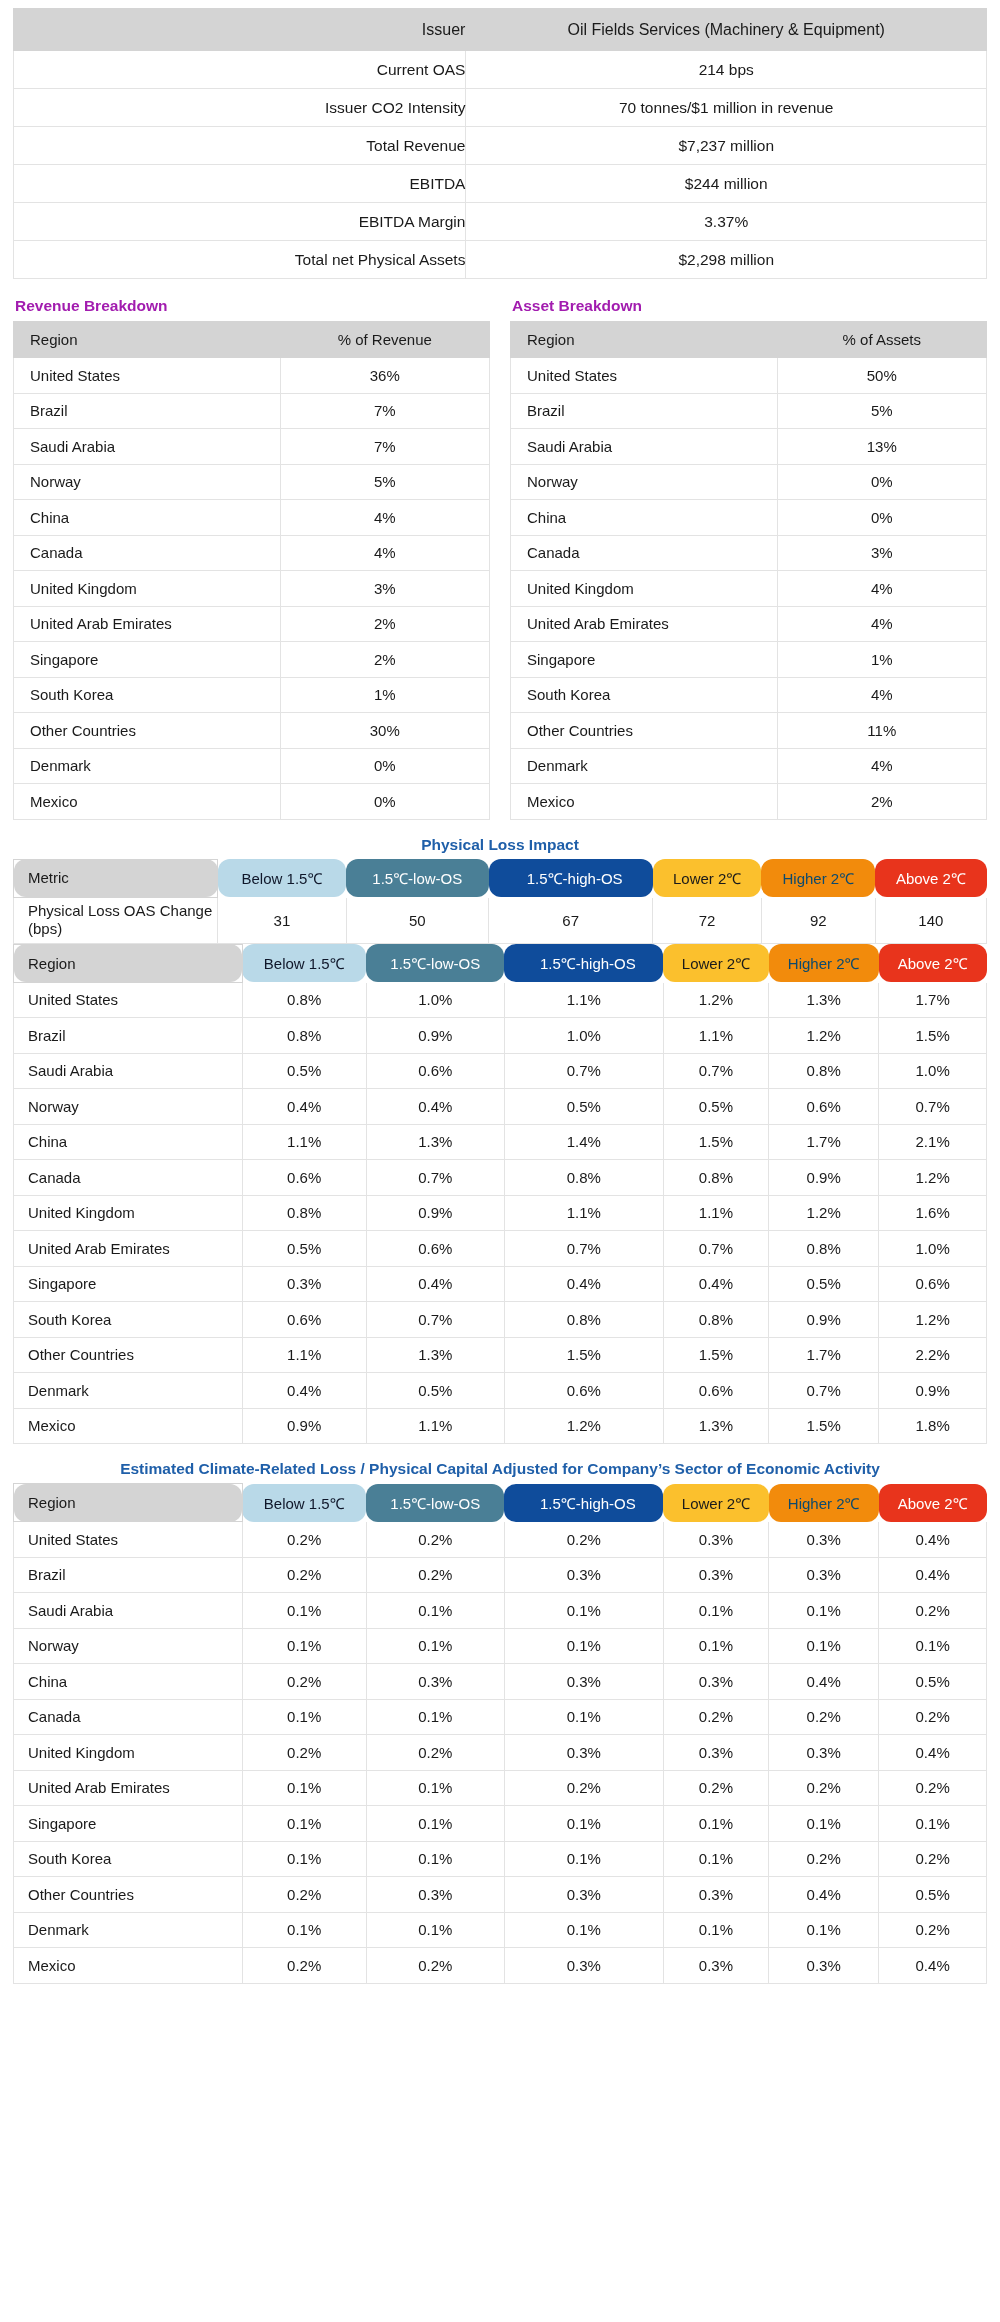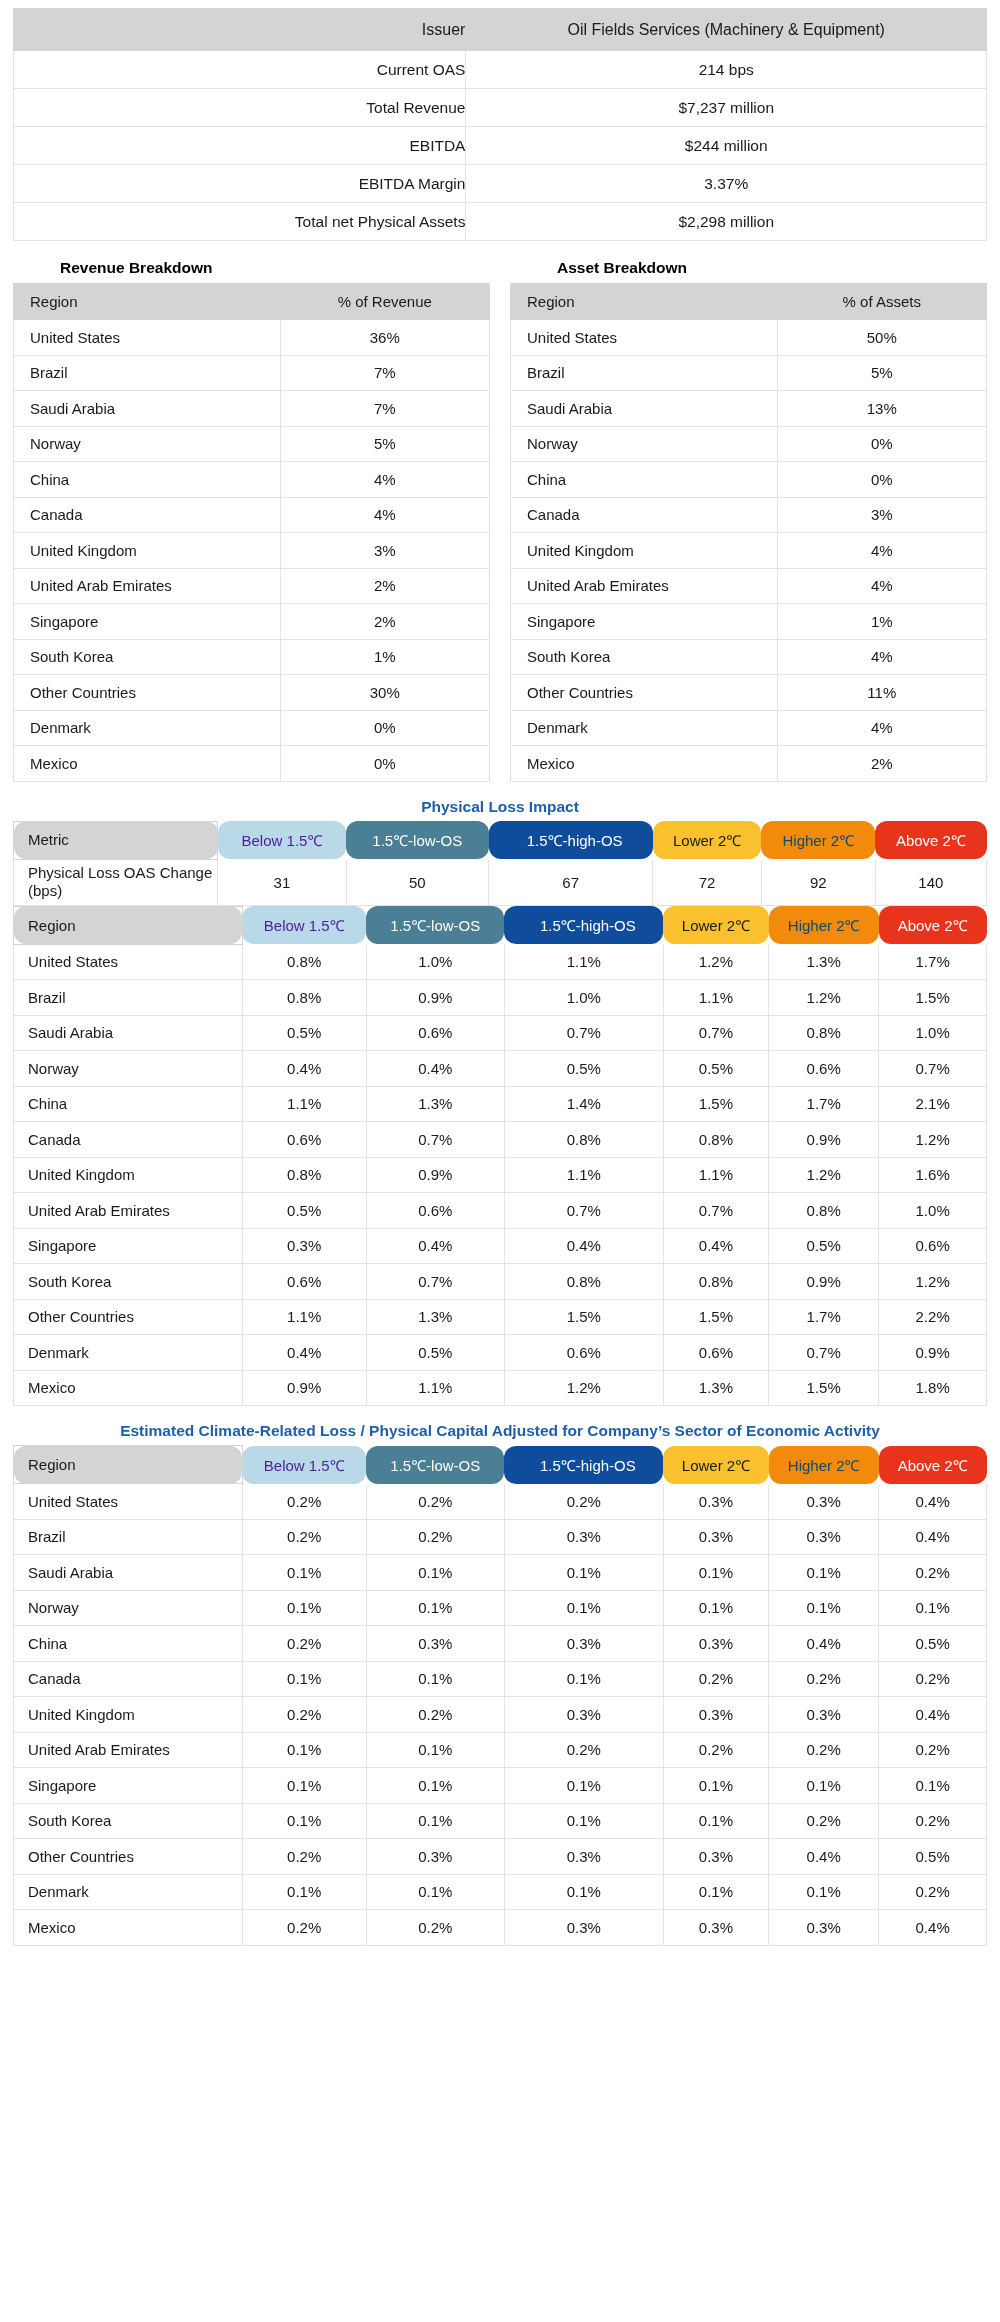--- a/index.html
+++ b/index.html
@@ -40,26 +40,25 @@
   .issuer-table tr.head td.value { text-align: center; }
 
   
   .breakdown-row {
     display: flex;
     gap: 20px;
     margin-top: 18px;
   }
   .breakdown-col { width: 50%; }
   .sec-title {
-    color: #000000;
+    color: #a21caf;
     font-weight: bold;
     font-size: 15.5px;
     margin-bottom: 6px;
     padding-left: 2px;
-    margin-left: 45px;
   }
   .bd-table { border: 1px solid #d8d8d8; }
   .bd-table td {
     border: 1px solid #e3e3e3;
     font-size: 15px;
     height: 35.5px;
     vertical-align: middle;
   }
   .bd-table tr.head td {
     background: #d4d4d4;
@@ -106,21 +105,21 @@
 
   .ploss-table td { height: 46px; }
   .ploss-table td.rowlabel {
     width: 21%;
     line-height: 1.18;
     padding-top: 2px;
     padding-bottom: 2px;
   }
   .ploss-table tr.head td { height: 38px; }
 
-  .sc-0 { background: #b9d9e8; color: #4c1d95; }
+  .sc-0 { background: #b9d9e8; color: #0f172a; }
   .sc-1 { background: #4a7f96; color: #ffffff; }
   .sc-2 { background: #0f4c9b; color: #ffffff; padding-left: 8px; }
   .sc-3 { background: #fbc02d; color: #1a1a1a; }
   .sc-4 { background: #f28b0c; color: #0c4a6e; }
   .sc-5 { background: #e8341c; color: #ffffff; }
 </style>
 </head>
 <body>
 
 <div class="page">
@@ -129,20 +128,24 @@
     <tbody>
       <tr class="head">
         <td class="label">Issuer</td>
         <td class="value">Oil Fields Services (Machinery &amp; Equipment)</td>
       </tr>
     </tbody>
     <tbody id="issuer-rows">
         <tr>
           <td class="label">Current OAS</td>
           <td class="value">214 bps</td>
+        </tr>
+        <tr>
+          <td class="label">Issuer CO2 Intensity</td>
+          <td class="value">70 tonnes/$1 million in revenue</td>
         </tr>
         <tr>
           <td class="label">Total Revenue</td>
           <td class="value">$7,237 million</td>
         </tr>
         <tr>
           <td class="label">EBITDA</td>
           <td class="value">$244 million</td>
         </tr>
         <tr>

